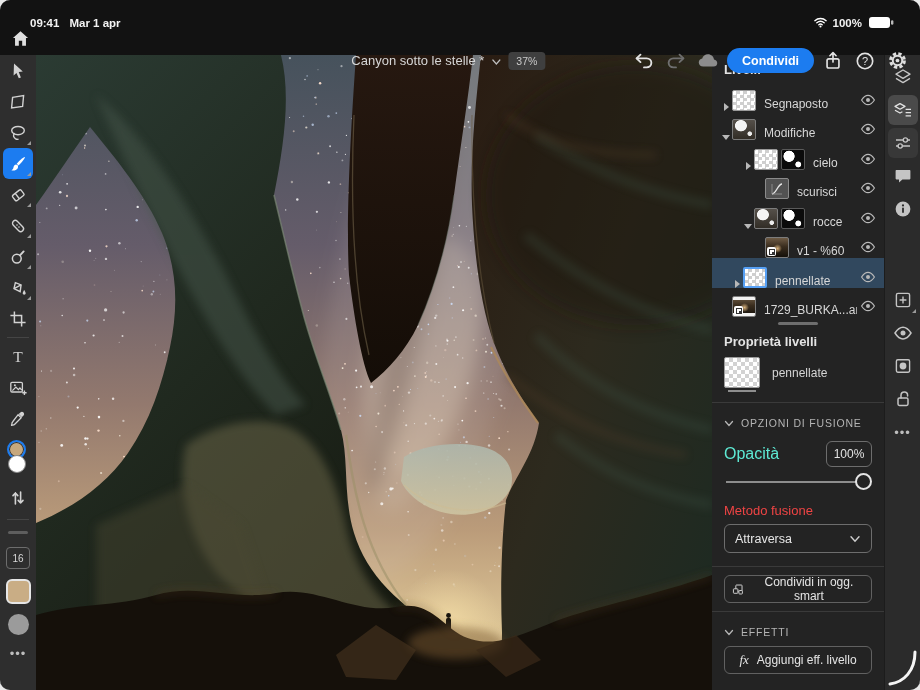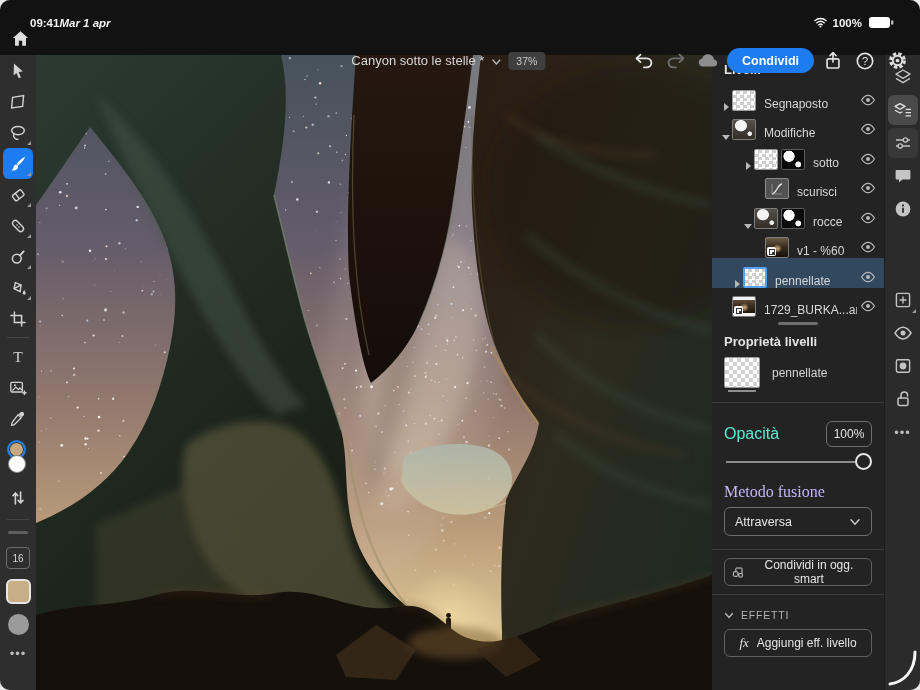--- a/index.html
+++ b/index.html
@@ -3,21 +3,21 @@
 <meta charset="utf-8">
 <style>
   html,body{margin:0;padding:0;background:#e9e9e9;font-family:"Liberation Sans",sans-serif;}
   *{box-sizing:border-box;-webkit-font-smoothing:antialiased;}
   .app{position:relative;width:920px;height:690px;background:#161616;border-radius:10px;overflow:hidden;
        box-shadow:inset 0 0 0 2px rgba(250,250,250,.9);margin:0 auto;}
   
   .topbar{position:absolute;left:0;top:0;width:920px;height:55px;background:#121212;z-index:5;}
   .statusrow{position:absolute;left:0;top:12px;width:100%;height:22px;display:flex;align-items:center;color:#f2f2f2;font-size:11.5px;}
   .statusrow .time{margin-left:30px;font-weight:bold;}
-  .statusrow .date{font-weight:bold;font-style:italic;}
+  .statusrow .date{margin-left:10px;font-weight:bold;}
   .statusrow .spacer{flex:1}
   .statusrow .pct{margin:0 6px 0 5px;font-size:11.5px;font-weight:bold;}
   .statusrow .rightpad{width:26px;}
   .toolrow{position:absolute;left:0;top:22px;width:100%;height:33px;display:flex;align-items:center;}
   .iconbtn{width:26px;height:26px;display:flex;align-items:center;justify-content:center;background:none;border:none;padding:0;cursor:pointer;}
   .iconbtn svg{display:block}
   .home{margin-left:7px;}
   .titlegrp{position:absolute;left:50%;top:22px;height:33px;transform:translateX(-56%);display:flex;align-items:center;gap:7px;}
   .doctitle{color:#d6d6d6;font-size:13px;}
   .zoombadge{background:#3f3f3f;color:#c9c9c9;font-size:10.5px;padding:3px 8px;border-radius:4px;}
@@ -71,21 +71,21 @@
   .propname{margin-left:12px;font-size:12px;}
   .pdiv{height:1px;background:#3a3a3a;margin:8px 0;}
   .sect{display:flex;align-items:center;gap:7px;padding:6px 12px 2px;cursor:pointer;}
   .sect .stitle{font-size:10.5px;letter-spacing:.8px;color:#b5b5b5;}
   .oprow{display:flex;align-items:center;justify-content:space-between;padding:10px 12px 0;}
   .oplabel{font-size:16px;color:#5eead4;}
   .opval{min-width:46px;height:26px;border:1px solid #6d6d6d;border-radius:6px;display:flex;align-items:center;justify-content:center;font-size:12px;color:#e3e3e3;cursor:pointer;background:none;}
   .slider{position:relative;height:22px;margin:4px 14px 0;cursor:pointer;}
   .slider .track{position:absolute;left:0;right:0;top:10px;height:2px;background:#8d8d8d;}
   .slider .knob{position:absolute;right:-2px;top:2px;width:17px;height:17px;border-radius:50%;border:2px solid #e4e4e4;background:#232323;}
-  .blabel{font-size:16px;color:#c4b5fd;padding:10px 12px 6px;font-family:Liberation Serif, serif;}
+  .blabel{font-size:13px;color:#ef4444;padding:10px 12px 6px;}
   .dropdown{height:29px;margin:0 12px;border:1px solid #6d6d6d;border-radius:6px;display:flex;align-items:center;justify-content:space-between;padding:0 10px;cursor:pointer;background:none;width:calc(100% - 24px);}
   .dropdown span{font-size:12.5px;color:#e6e6e6;}
   .pbtn{height:28px;margin:0 12px;border:1px solid #616161;border-radius:6px;display:flex;align-items:center;justify-content:center;gap:8px;color:#e4e4e4;font-size:12px;cursor:pointer;background:none;width:calc(100% - 24px);}
   .pbtn .fx{font-style:italic;font-size:13px;color:#e4e4e4;font-family:"Liberation Serif",serif;}
   
   .strip{position:absolute;left:884px;top:55px;width:36px;height:635px;background:#2b2b2b;border-left:1px solid #1c1c1c;display:flex;flex-direction:column;align-items:center;z-index:4;}
   .sbtn{position:relative;width:30px;height:30px;border-radius:6px;display:flex;align-items:center;justify-content:center;background:none;border:none;cursor:pointer;padding:0;flex:none;}
   .sbtn.on{background:#4a4a4a;}
   .sbtn.on2{background:#383838;}
   .sbtn.sub::after{content:"";position:absolute;right:2px;bottom:2px;border-left:4px solid transparent;border-bottom:4px solid #9a9a9a;}
@@ -1286,21 +1286,21 @@
               <path d="M1.6,8 C3.6,4.8 6,3.3 8,3.3 C10,3.3 12.4,4.8 14.4,8 C12.4,11.2 10,12.7 8,12.7 C6,12.7 3.6,11.2 1.6,8 Z" fill="none" stroke="#b8b8b8" stroke-width="1.2"></path>
               <circle cx="8" cy="8" r="2" fill="#b8b8b8"></circle>
             </svg>
           </button>
         </div>
         <div class="lrow">
           <span style="width:30px;flex:none"></span>
           <span class="exp c"></span>
           <span class="thumb t-checker"></span>
           <span class="thumb t-mask"></span>
-          <span class="lname">sotto</span>
+          <span class="lname">cielo</span>
           <button class="eyebtn">
             <svg width="16" height="16" viewBox="0 0 16 16">
               <path d="M1.6,8 C3.6,4.8 6,3.3 8,3.3 C10,3.3 12.4,4.8 14.4,8 C12.4,11.2 10,12.7 8,12.7 C6,12.7 3.6,11.2 1.6,8 Z" fill="none" stroke="#b8b8b8" stroke-width="1.2"></path>
               <circle cx="8" cy="8" r="2" fill="#b8b8b8"></circle>
             </svg>
           </button>
         </div>
         <div class="lrow">
           <span style="width:41px;flex:none"></span>
           <span class="exp "></span>
@@ -1372,20 +1372,26 @@
           </button>
         </div>
       </div>
     <div class="handle"></div>
     <div class="ptitle">Proprietà livelli</div>
     <div class="propsrow">
       <div class="propthumb"></div>
       <span class="propname">pennellate</span>
     </div>
     <div class="pdiv"></div>
+    <div class="sect">
+      <svg width="10" height="7" viewBox="0 0 20 14">
+          <path d="M3,3 L10,11 L17,3" fill="none" stroke="#b5b5b5" stroke-width="2.6" stroke-linecap="round"></path>
+        </svg>
+      <span class="stitle">OPZIONI DI FUSIONE</span>
+    </div>
     <div class="oprow">
       <span class="oplabel">Opacità</span>
       <button class="opval">100%</button>
     </div>
     <div class="slider">
       <div class="track"></div>
       <div class="knob"></div>
     </div>
     <div class="blabel">Metodo fusione</div>
     <button class="dropdown">

